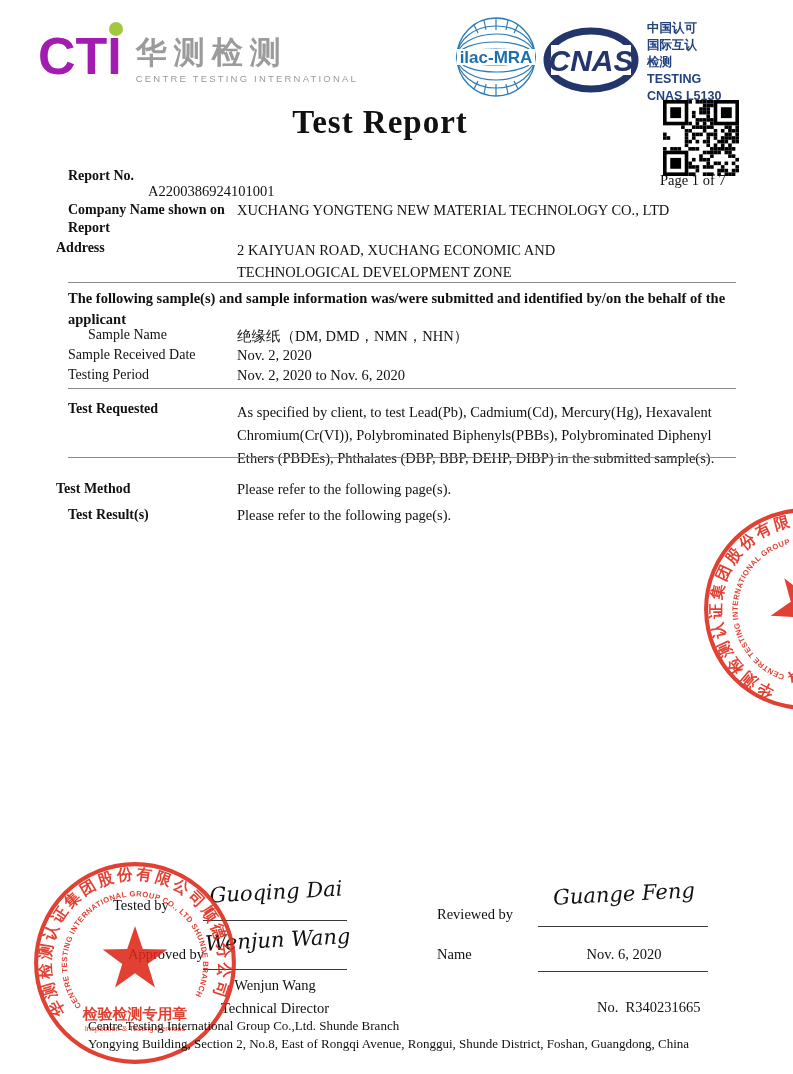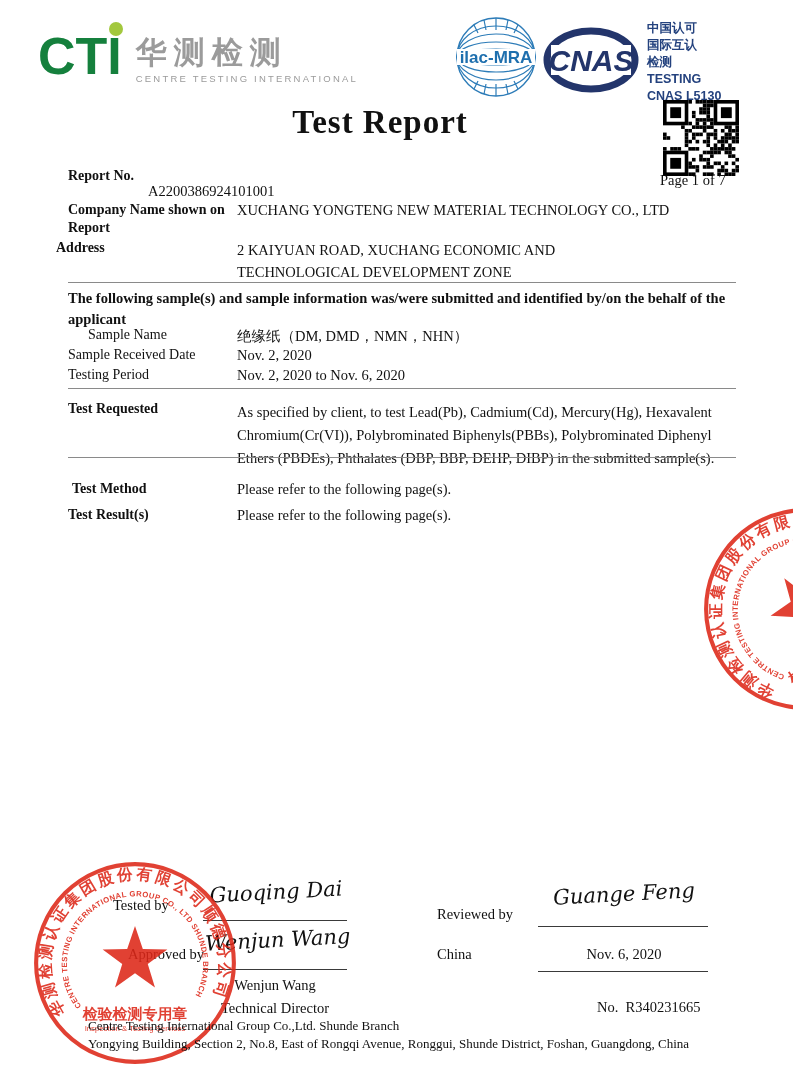--- a/index.html
+++ b/index.html
@@ -5,21 +5,21 @@
   html,body{margin:0;padding:0;background:#fbf7f1;}
   .page{
     position:relative;width:793px;height:1074px;background:#ffffff;
     overflow:hidden;font-family:"Liberation Serif","DejaVu Serif",serif;color:#111;
   }
   .abs{position:absolute;}
 
   
   .cti-logo{left:38px;top:30px;display:flex;align-items:flex-start;gap:14px;}
   .cti-word{position:relative;font-family:"Liberation Sans","DejaVu Sans",sans-serif;
-    font-weight:800;font-size:52px;line-height:1;color:#15803d;letter-spacing:0px;}
+    font-weight:800;font-size:52px;line-height:1;color:#a21caf;letter-spacing:0px;}
   .cti-dot{position:absolute;right:-1px;top:-8px;width:14px;height:14px;border-radius:50%;background:#a3c83e;}
   .cti-cn{font-size:31px;color:#9b9b9b;letter-spacing:7px;line-height:1.1;margin-top:6px;font-weight:600;}
   .cti-sub{font-family:"Liberation Sans","DejaVu Sans",sans-serif;font-size:9.5px;color:#9b9b9b;letter-spacing:2.2px;margin-top:3px;}
 
   .accred-text{left:647px;top:20px;font-family:"Liberation Sans","DejaVu Sans",sans-serif;
     color:#24427e;font-size:12.5px;font-weight:700;line-height:17px;}
 
   .page-title{left:0;top:104px;width:760px;text-align:center;font-size:33px;font-weight:700;letter-spacing:1px;}
 
   .page-label{left:660px;top:172px;font-size:14.5px;}
@@ -275,21 +275,21 @@
   <div class="abs lbl" style="left:68px;top:367px;font-weight:400;">Testing Period</div>
   <div class="abs val" style="left:237px;top:367px;">Nov. 2, 2020 to Nov. 6, 2020</div>
 
   <div class="rule" style="top:388px;"></div>
 
   <div class="abs lbl" style="left:68px;top:401px;">Test Requested</div>
   <div class="abs val para" style="left:237px;top:401px;width:494px;">As specified by client, to test Lead(Pb), Cadmium(Cd), Mercury(Hg), Hexavalent Chromium(Cr(VI)), Polybrominated Biphenyls(PBBs), Polybrominated Diphenyl Ethers (PBDEs), Phthalates (DBP, BBP, DEHP, DIBP) in the submitted sample(s).</div>
 
   <div class="rule" style="top:457px;"></div>
 
-  <div class="abs lbl" style="left:72px;top:481px;">Test Method</div>
+  <div class="abs lbl" style="left:56px;top:481px;">Test Method</div>
   <div class="abs val" style="left:237px;top:481px;">Please refer to the following page(s).</div>
 
   <div class="abs lbl" style="left:68px;top:507px;">Test Result(s)</div>
   <div class="abs val" style="left:237px;top:507px;">Please refer to the following page(s).</div>
 
   <div class="abs stamp stamp-right">
     <svg width="206" height="206" viewBox="0 0 200 200">
       <circle cx="100" cy="100" r="96" fill="none" stroke="currentColor" stroke-width="4"></circle>
       <path id="arcCN-R" d="M 33,148 A 82,82 0 1 1 167,148" fill="none"></path>
       <path id="arcEN-R" d="M 48,142 A 66,66 0 1 1 152,142" fill="none"></path>
@@ -313,21 +313,21 @@
   <div class="abs signature center" style="left:205px;top:928px;width:142px;">Wenjun Wang</div>
   <div class="sigline" style="left:203px;top:969px;width:144px;"></div>
 
   <div class="abs val center" style="left:195px;top:977px;width:160px;">Wenjun Wang</div>
   <div class="abs val center" style="left:185px;top:1000px;width:180px;">Technical Director</div>
 
   <div class="abs val" style="left:437px;top:906px;">Reviewed by</div>
   <div class="abs signature center" style="left:540px;top:882px;width:168px;">Guange Feng</div>
   <div class="sigline" style="left:538px;top:926px;width:170px;"></div>
 
-  <div class="abs val" style="left:437px;top:946px;">China</div>
+  <div class="abs val" style="left:437px;top:946px;">Name</div>
   <div class="abs val center" style="left:540px;top:946px;width:168px;">Nov. 6, 2020</div>
   <div class="sigline" style="left:538px;top:971px;width:170px;"></div>
 
   <div class="abs val no-wrap" style="left:597px;top:999px;text-align:center;">No.  R340231665</div>
 
   <div class="abs stamp stamp-left">
     <svg width="206" height="206" viewBox="0 0 200 200">
       <circle cx="100" cy="100" r="96" fill="none" stroke="currentColor" stroke-width="4"></circle>
       <path id="arcCN-L" d="M 33,148 A 82,82 0 1 1 167,148" fill="none"></path>
       <path id="arcEN-L" d="M 48,142 A 66,66 0 1 1 152,142" fill="none"></path>

